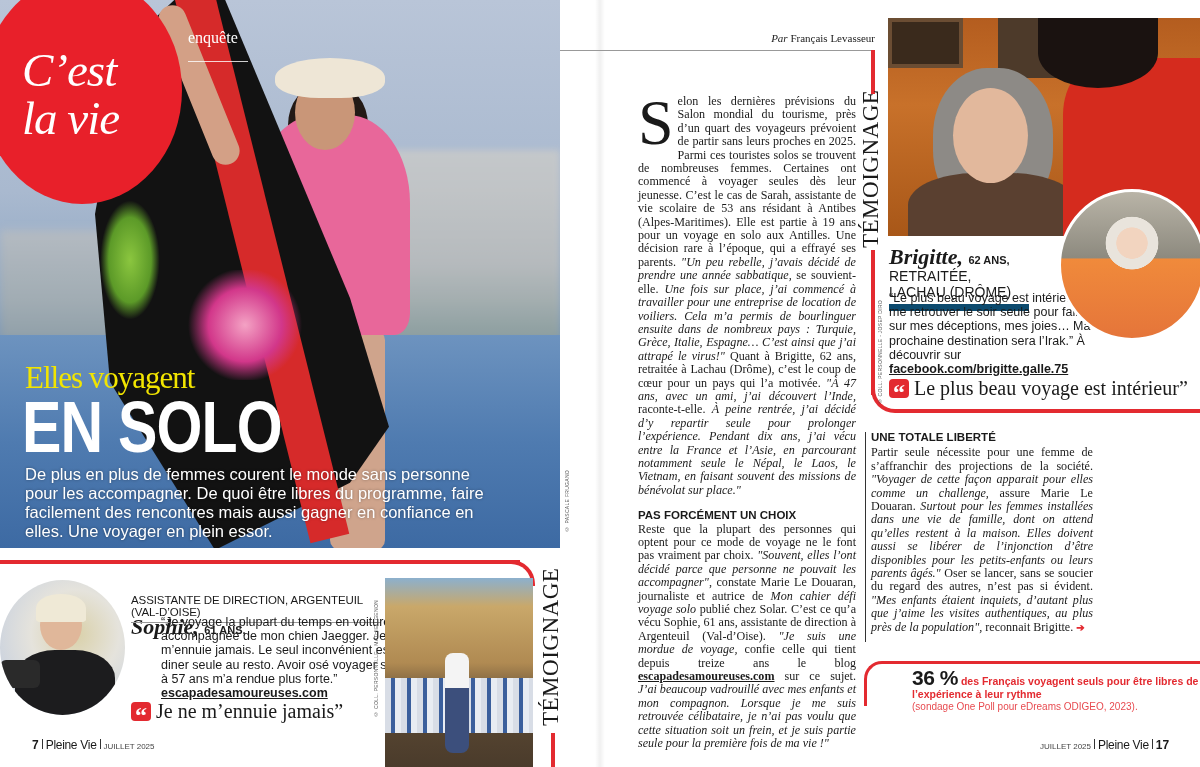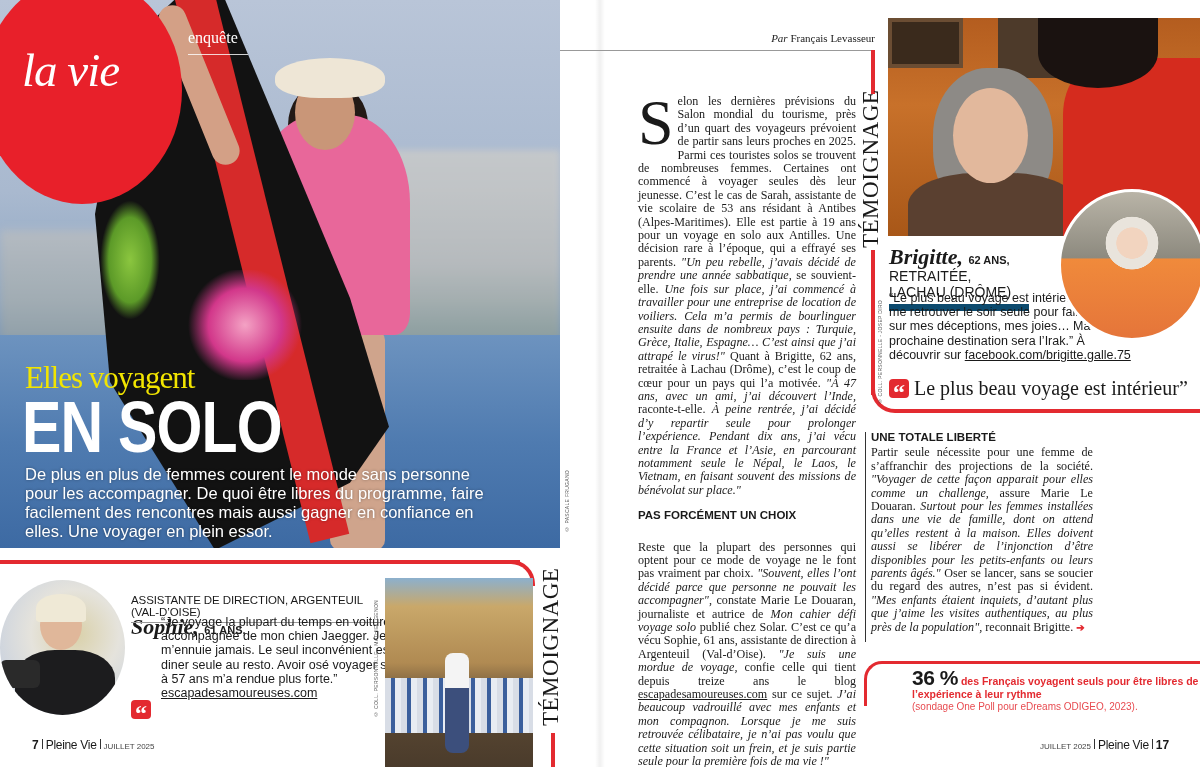--- a/index.html
+++ b/index.html
@@ -71,21 +71,21 @@
       position: absolute; left: -18px; top: -24px; width: 200px; height: 228px; border-radius: 50%;
       background: #e8202a; z-index: 3;
     }
     .rubric {
       position: absolute; left: 22px; top: 46px; z-index: 4; color: #fff;
       font-family: "Liberation Serif", serif; font-style: italic; font-size: 47px; line-height: 48px;
       letter-spacing: -1px;
     }
     .kicker {
       position: absolute; left: 188px; top: 29px; z-index: 4; color: #fff;
-      font-family: "Liberation Serif", serif; font-size: 16px; padding-bottom: 7px;
+      font-family: "Liberation Serif", serif; font-size: 16px; padding-bottom: 14px;
       border-bottom: 1px solid rgba(255,255,255,.8); width: 60px;
     }
     .title-small {
       position: absolute; left: 25px; top: 360px; z-index: 4; color: #f2e500;
       font-family: "Liberation Serif", serif; font-size: 31px; letter-spacing: -1px;
     }
     .title-big {
       position: absolute; left: 22px; top: 392px; z-index: 4; color: #fff;
       font-family: "Liberation Sans", sans-serif; font-weight: bold; font-size: 72px; line-height: 70px;
       letter-spacing: -1px; transform: scaleX(.82); transform-origin: left;
@@ -129,21 +129,21 @@
       font-family: "Liberation Serif", serif; font-style: italic; font-weight: bold; font-size: 22px; margin-top: 44px;
     }
     .sophie-age { font-family: "Liberation Sans", sans-serif; font-style: normal; font-size: 11px; font-weight: bold; }
     .sophie-role {
       position: absolute; left: 131px; top: 594px; font-size: 11.5px; width: 250px;
       border-bottom: 1px solid #999; padding-bottom: 4px; letter-spacing: -0.1px;
     }
     .sophie-quote {
       position: absolute; left: 131px; top: 615px; width: 250px; font-size: 12.5px; line-height: 14.2px; margin-left: 30px;
     }
-    .link { text-decoration: underline; }
+    .link { text-decoration: underline; font-weight: bold; }
     .pullquote {
       position: absolute; font-family: "Liberation Serif", serif; font-size: 20px; display: flex; align-items: center; gap: 5px;
     }
     .quote-mark {
       display: inline-flex; align-items: center; justify-content: center; width: 20px; height: 19px;
       background: #e32a30; color: #fff; border-radius: 4px; font-family: "Liberation Serif", serif;
       font-weight: bold; font-size: 24px; line-height: 26px; padding-top: 7px;
     }
     .sevilla-photo {
       position: absolute; left: 385px; top: 578px; width: 148px; height: 189px; overflow: hidden;
@@ -186,21 +186,21 @@
       position: absolute; left: 638px; top: 95px; width: 218px;
       font-family: "Liberation Serif", serif; font-size: 12.1px; line-height: 13.4px; text-align: justify;
       hyphens: auto;
     }
     .article p { margin: 0; }
     .article .dropcap {
       float: left; font-size: 64px; line-height: 52px; margin: 2px 4px 0 0; font-family: "Liberation Serif", serif;
     }
     .article i { font-style: italic; }
     .article h3 {
-      font-family: "Liberation Sans", sans-serif; font-weight: bold; font-size: 11.5px; margin: 12px 0 18px;
+      font-family: "Liberation Sans", sans-serif; font-weight: bold; font-size: 11.5px; margin: 12px 0 0;
       text-align: left;
     }
     .col2 {
       position: absolute; left: 871px; top: 431px; width: 222px;
       font-family: "Liberation Serif", serif; font-size: 12.1px; line-height: 13.4px; text-align: justify;
     }
     .col2 h3 { font-family: "Liberation Sans", sans-serif; font-weight: bold; font-size: 11.5px; margin-bottom: 2px; text-align: left; }
     .col2 i { font-style: italic; }
     .arrow { color: #e32a30; font-weight: bold; font-size: 10px; }
 
@@ -279,20 +279,21 @@
     <div class="woman-hat"></div>
     <div class="scarf"></div>
     <div class="scarf-border"></div>
     <div class="leaf"></div>
     <div class="flower"></div>
     <div class="woman-arm"></div>
   </div>
 
   <div class="red-circle"></div>
   <div class="rubric">
+    <div>C’est</div>
     <div>la vie</div>
   </div>
   <div class="kicker">enquête</div>
 
   <div class="title-small">Elles voyagent</div>
   <div class="title-big">EN SOLO</div>
   <div class="standfirst">De plus en plus de femmes courent le monde sans personne pour les accompagner. De quoi être libres du programme, faire facilement des rencontres mais aussi gagner en confiance en elles. Une voyager en plein essor.</div>
   <div class="credit-vertical" style="left:564px; top:470px;">© PASCALE FRUGANO</div>
 
   <div class="sophie-rule"></div>
@@ -308,20 +309,21 @@
   <div class="sophie-name">
     <span>Sophie,</span>
     <span class="sophie-age">61 ANS,</span>
   </div>
   <div class="sophie-role">ASSISTANTE DE DIRECTION, ARGENTEUIL (VAL-D’OISE)</div>
   <div class="sophie-quote">
     <span>“Je voyage la plupart du temps en voiture, accompagnée de mon chien Jaegger. Je ne m’ennuie jamais. Le seul inconvénient est de diner seule au resto. Avoir osé voyager seule à 57 ans m’a rendue plus forte.” </span><a class="link">escapadesamoureuses.com</a>
   </div>
   <div class="pullquote" style="left:131px; top:700px;">
     <span class="quote-mark">“</span>
+    <span>Je ne m’ennuie jamais”</span>
   </div>
 
   <div class="credit-vertical" style="left:373px; top:600px;">© COLL. PERSONNELLE - MATHIEU GENON</div>
 
   <div class="sevilla-photo">
     <div class="balustrade"></div>
     <div class="person"></div>
   </div>
 
   <div class="temoignage-left">TÉMOIGNAGE</div>

